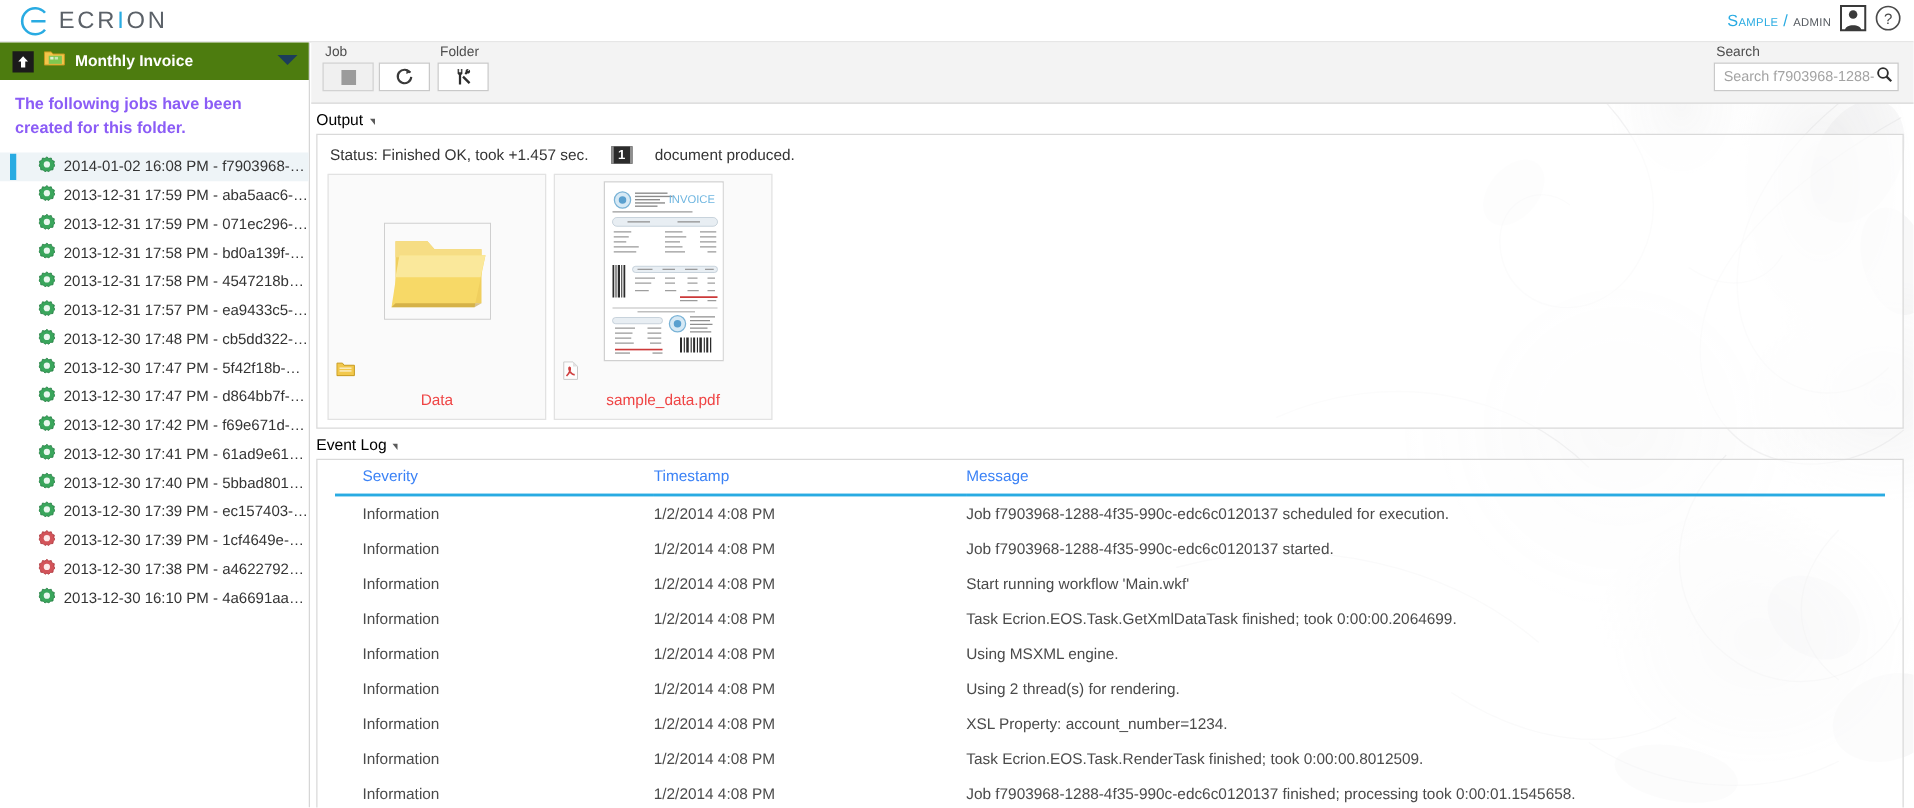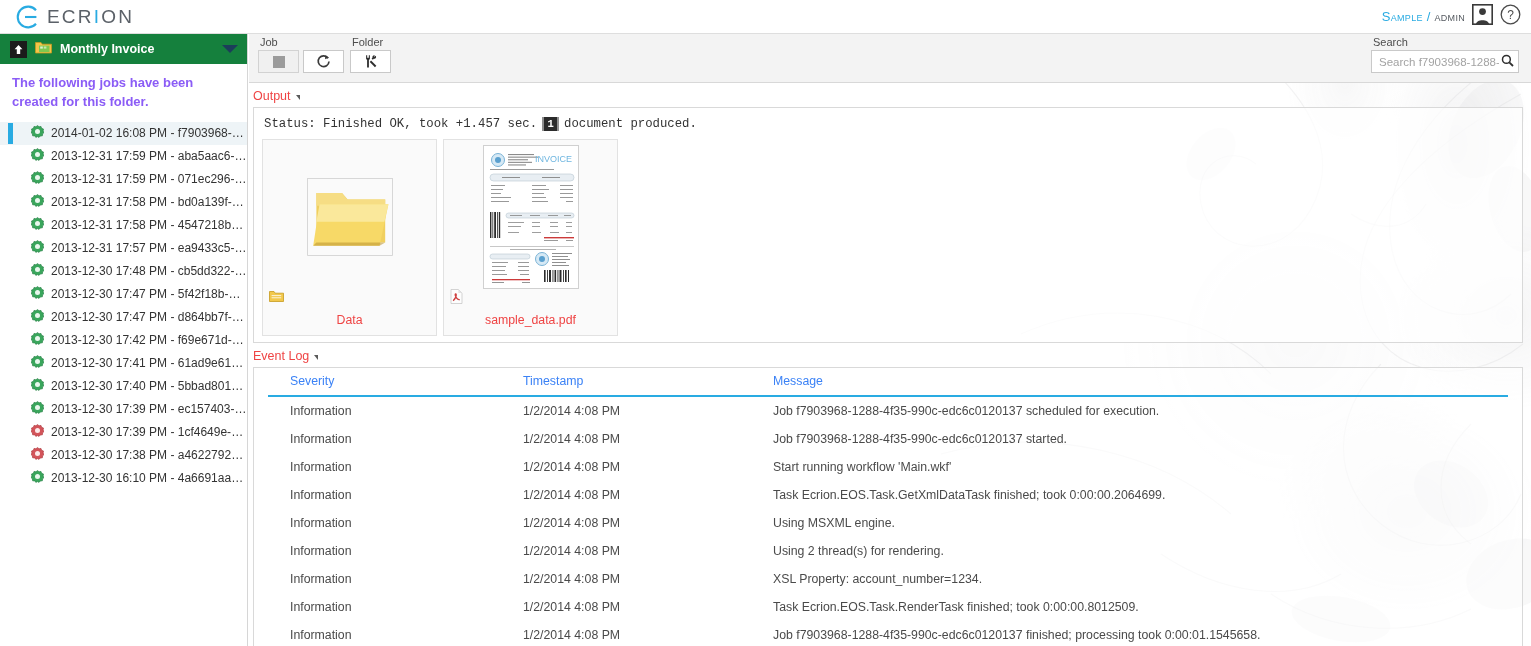--- a/index.html
+++ b/index.html
@@ -55,21 +55,21 @@
   .acct .user { color: #555a60; }
   .user-icon { display: block; }
   .help-icon { display: block; cursor: pointer; }
 
   
   .sidebar {
     position: absolute; left: 0; top: 34px; width: 248px; height: 612px;
     background: #fff; border-right: 1px solid #d6d6d6;
   }
   .folder-head {
-    height: 30px; background: #15803d; display: flex; align-items: center;
+    height: 30px; background: #4d7c0f; display: flex; align-items: center;
     padding: 0 8px 0 10px; gap: 8px; cursor: pointer;
   }
   .up-btn {
     width: 17px; height: 17px; background: #1b1b1b; flex: none;
     display: flex; align-items: center; justify-content: center; cursor: pointer;
   }
   .folder-mini { flex: none; display: block; }
   .folder-name {
     color: #fff; font-size: 12.5px; font-weight: bold; flex: 1;
     white-space: nowrap; overflow: hidden; text-overflow: ellipsis;
@@ -114,33 +114,33 @@
   }
   .searchbox input {
     border: 0; outline: 0; flex: 1; min-width: 0; font-size: 11.5px;
     color: #9b9b9b; font-family: "Liberation Sans", sans-serif; background: transparent;
   }
   .searchbox input::placeholder { color: #a3a3a3; }
 
   
   .content { position: absolute; left: 249px; top: 83px; right: 0; bottom: 0; }
   .section-head {
-    font-size: 12.5px; color: #ef4444; padding: 6px 0 4px 4px;
+    font-size: 12.5px; color: #000000; padding: 6px 0 4px 4px;
     display: inline-flex; align-items: center; gap: 5px; cursor: pointer;
   }
   .tri {
     width: 0; height: 0; border-left: 4px solid transparent;
     border-top: 5px solid #5a5a5a; margin-top: 3px;
   }
   .panel {
     margin: 0 8px 0 4px; background: rgba(255,255,255,.72);
     border: 1px solid #d9d9d9;
   }
 
-  .status-line { font-size: 12.3px; color: #333; padding: 9px 0 8px 10px; display: flex; gap: 5px; font-family: Liberation Mono, monospace; }
+  .status-line { font-size: 12.3px; color: #333; padding: 9px 0 8px 10px; display: flex; gap: 18px; }
   .count-badge {
     display: inline-flex; align-items: center; justify-content: center;
     min-width: 17px; height: 14px; background: #2b2b2b; color: #fff;
     font-size: 10.5px; font-weight: bold; padding: 0 3px;
     border-left: 2px solid #8f8f8f; border-right: 2px solid #8f8f8f;
   }
 
   .thumbs { display: flex; padding: 0 0 6px 8px; gap: 6px; }
   .thumb {
     width: 175px; background: #fafafa; border: 1px solid #e2e2e2;

